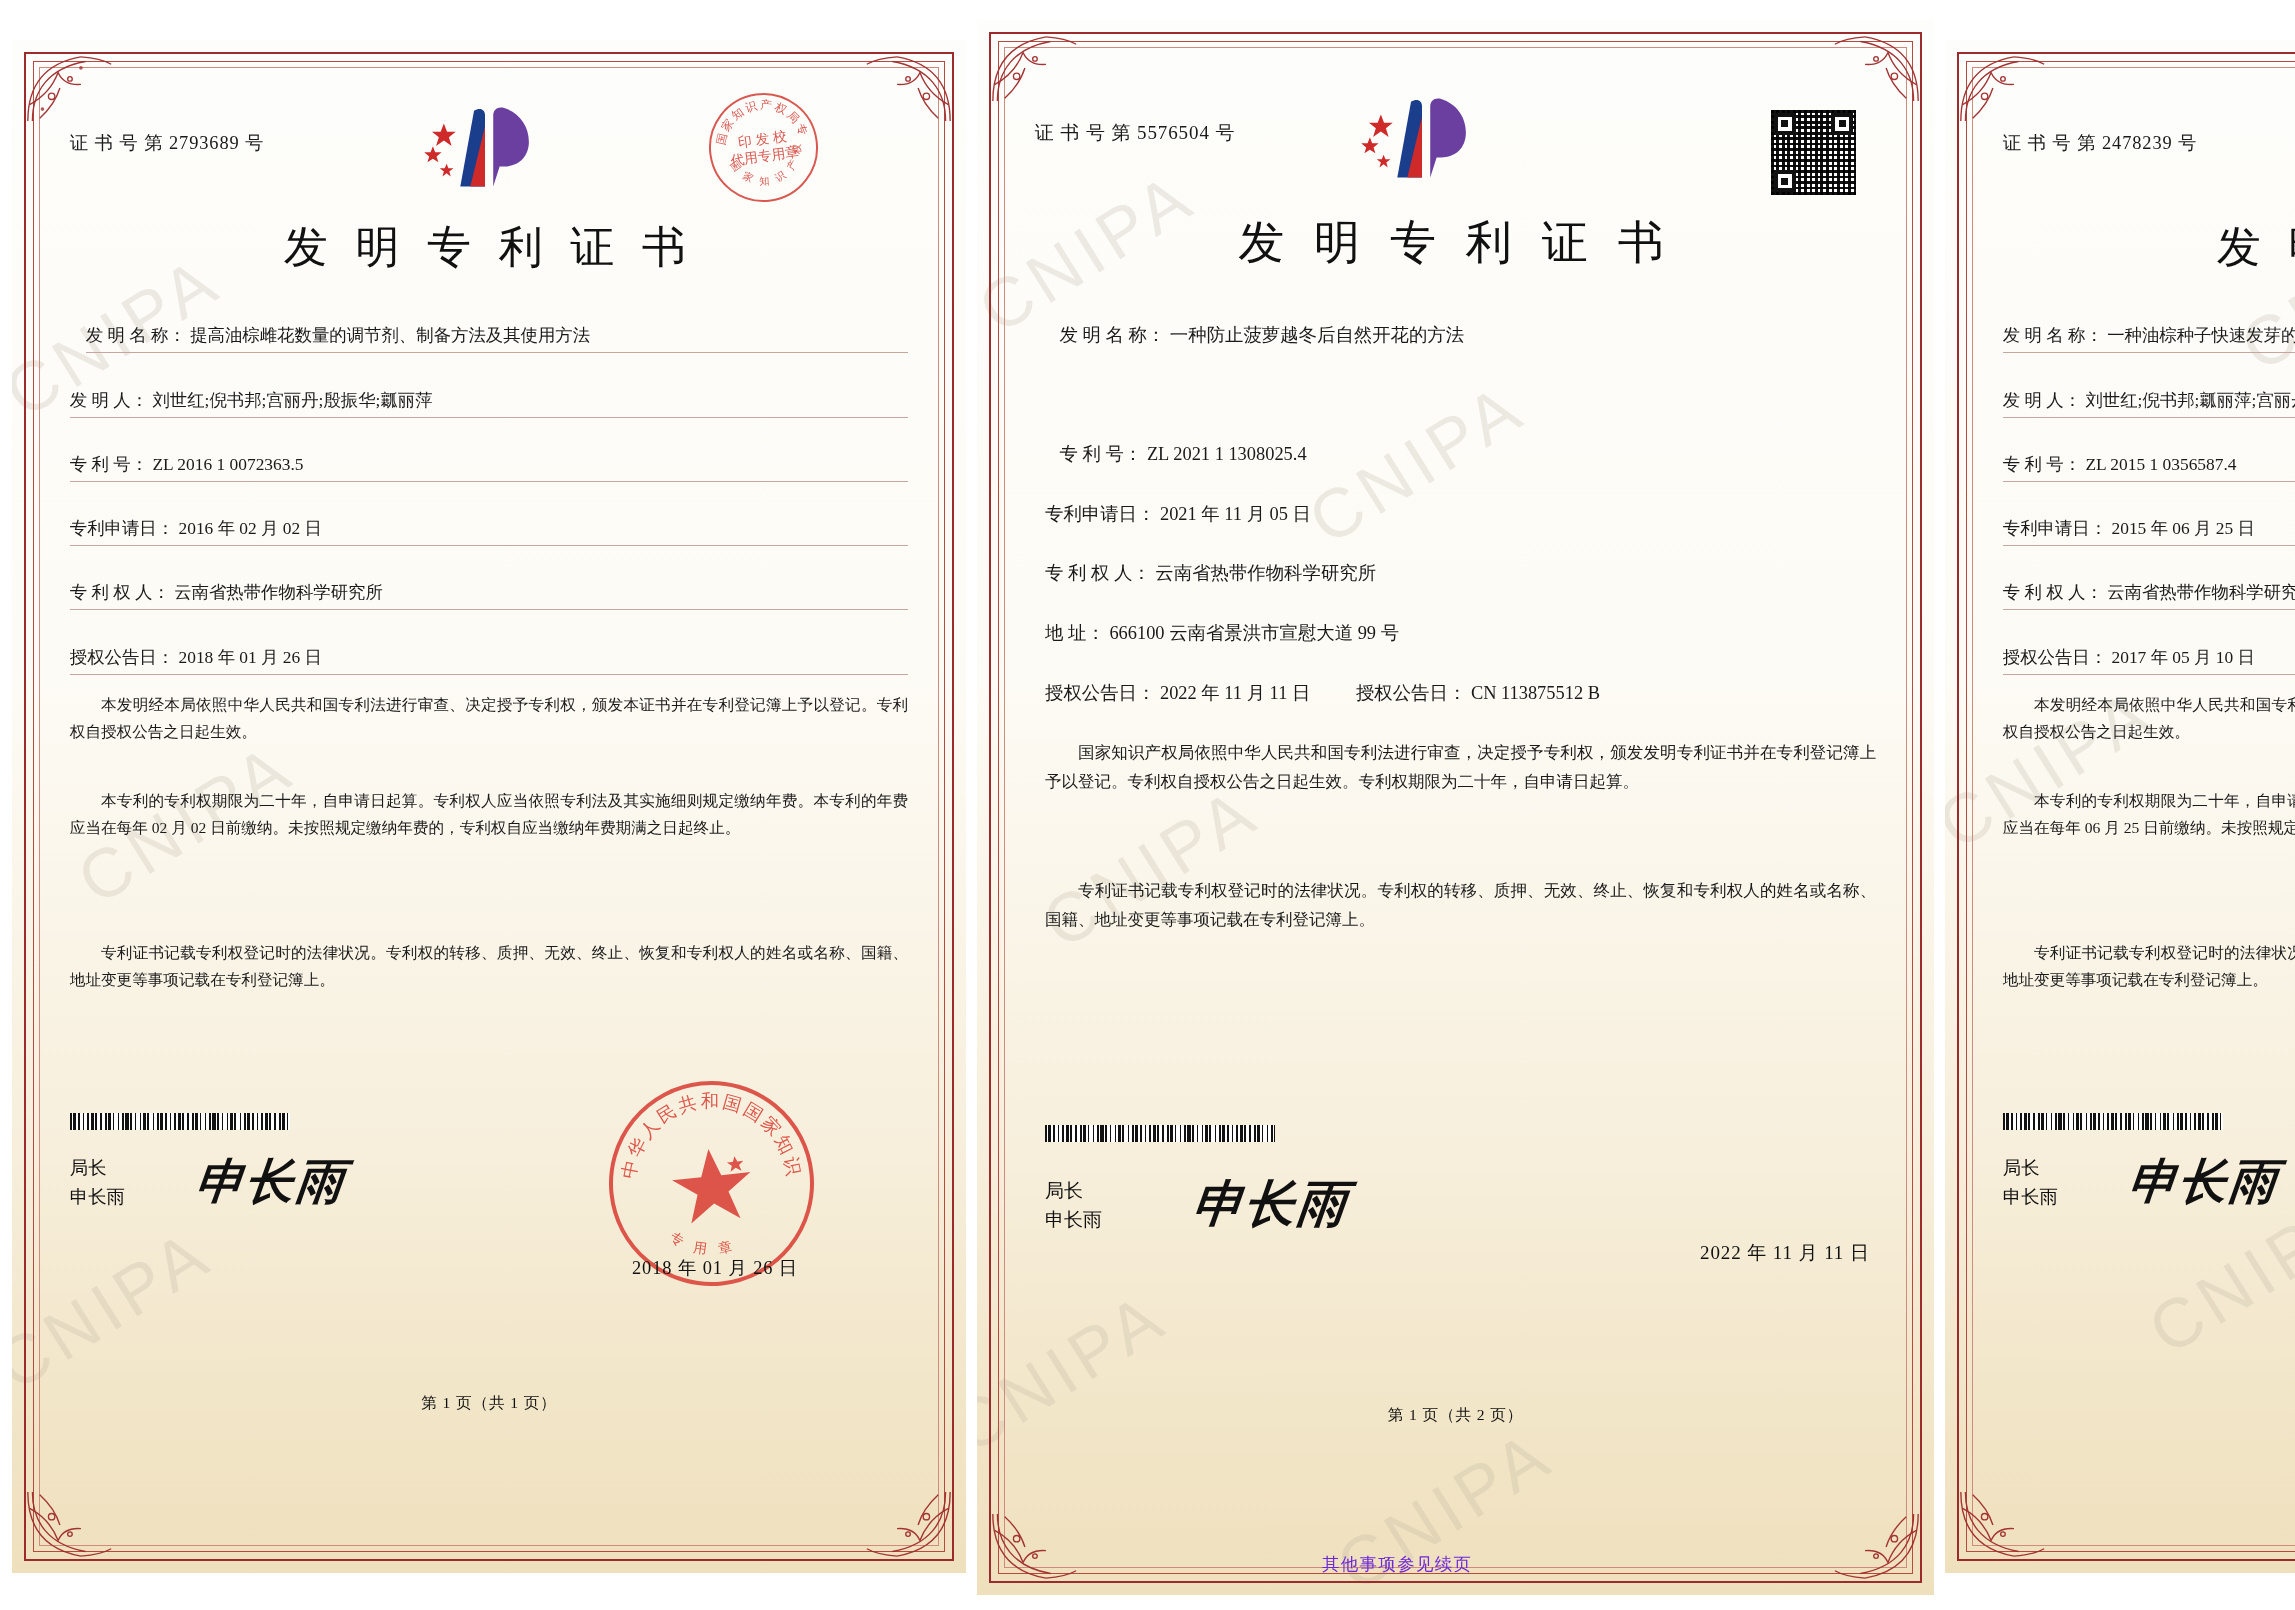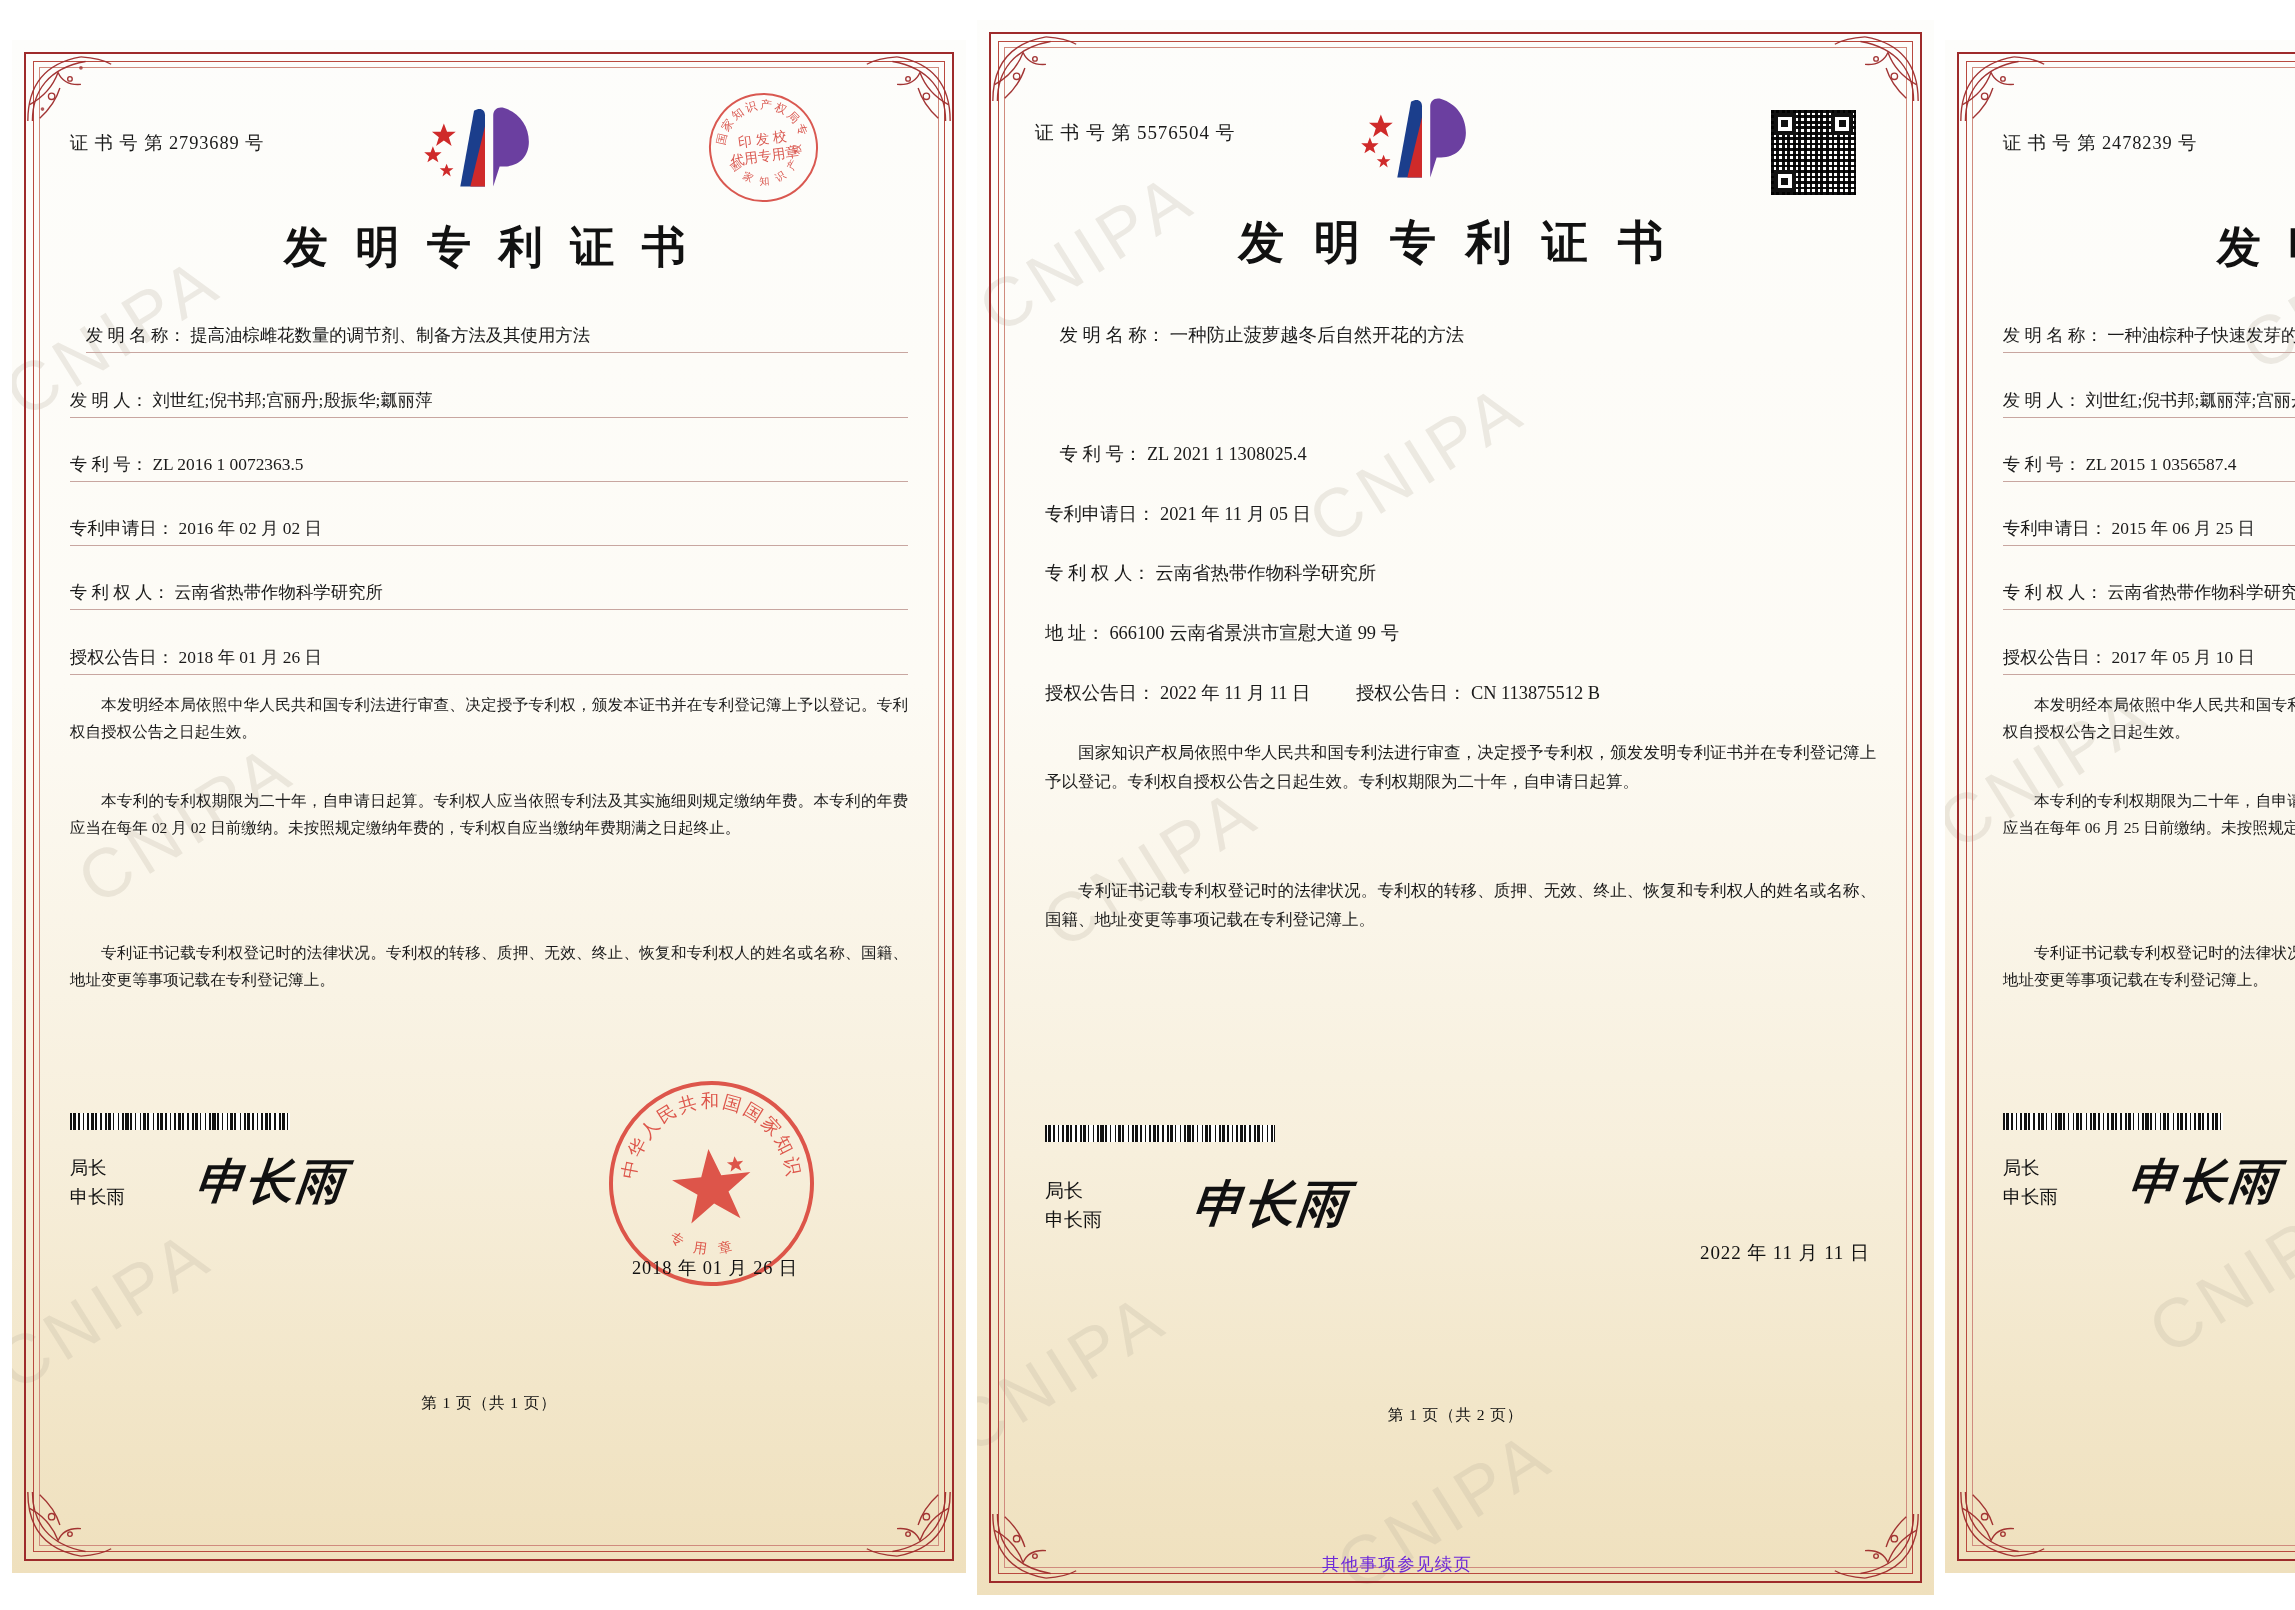--- a/index.html
+++ b/index.html
@@ -152,21 +152,21 @@
     position:absolute; left:3.7px; top:3.7px; right:3.7px; bottom:3.7px;
     background:#111;
   }
 
   
   .title {
     position: absolute;
     left: 0; right: 0;
     text-align: center;
     font-family: "Liberation Serif", "DejaVu Serif", serif;
-    font-weight: 700;
+    font-weight: 400;
     color: #111;
   }
 
   
   .field {
     position: absolute;
     left: 2.8px; right: 2.8px;
     color: #1a1a1a;
   }
   .field .lbl {

